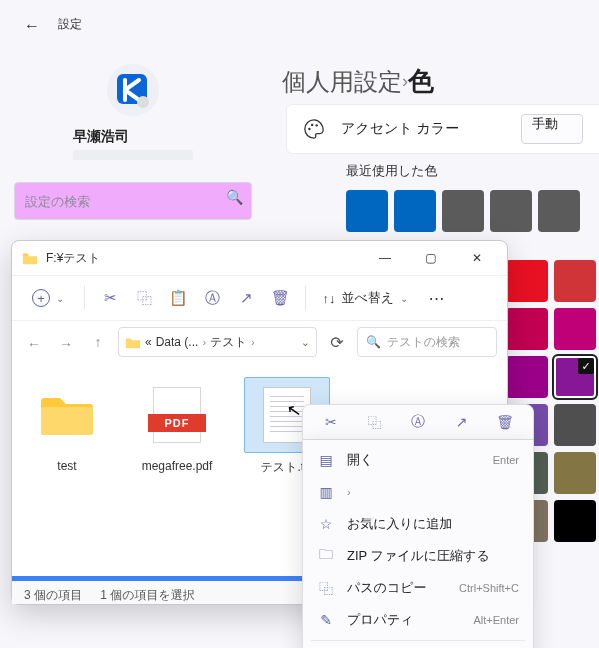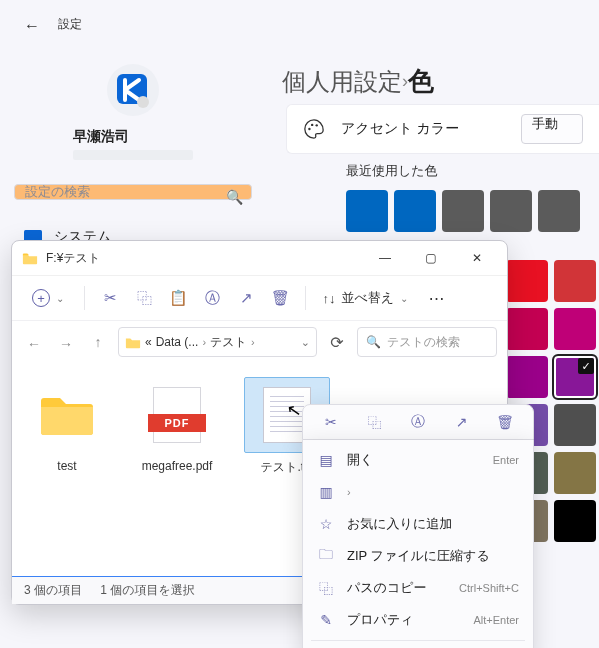--- a/index.html
+++ b/index.html
@@ -12,21 +12,21 @@
   .settings-title { font-size: 12px; color: #333; }
 
   .left-panel { position: absolute; left: 0; top: 48px; width: 266px; padding: 10px 14px; }
   .user-block { display: flex; align-items: center; gap: 12px; padding: 6px 6px 14px 6px; flex-direction: column; }
   .avatar { width: 52px; height: 52px; border-radius: 50%; background: #eef0f5; display: flex; align-items: center; justify-content: center; }
   .avatar svg { width: 40px; height: 40px; }
   .user-name { font-size: 14px; font-weight: 600; color: #222; }
   .user-sub { width: 120px; height: 10px; background: #eceef2; margin-top: 4px; border-radius: 2px; }
 
   .search-wrap { position: relative; margin: 8px 0 18px 0; }
-  .search-input { width: 100%; height: 16px; border: 1px solid #d8d8de; border-radius: 4px; background: #fdba74; padding: 0 16px 0 10px; font-size: 13px; color: #666; }
+  .search-input { width: 100%; height: 38px; border: 1px solid #d8d8de; border-radius: 4px; background: #f0abfc; padding: 0 16px 0 10px; font-size: 13px; color: #666; }
   .search-input::placeholder { color: #8b8b95; }
   .search-icon { position: absolute; right: 8px; top: 7px; font-size: 14px; color: #666; }
 
   .nav-item { display: flex; align-items: center; gap: 12px; padding: 10px 10px; font-size: 14px; color: #222; border-radius: 4px; }
   .nav-icon { width: 18px; height: 14px; display: flex; align-items: center; justify-content: center; }
 
   
   .breadcrumb { position: absolute; left: 282px; top: 64px; display: flex; align-items: center; }
   .bc-main { font-size: 24px; color: #555; }
   .bc-sep { font-size: 18px; color: #888; }
@@ -76,21 +76,21 @@
   .file-item { width: 86px; text-align: center; font-size: 12px; color: #333; }
   .file-item.selected .file-thumb-wrap { background: #cfe6f9; border: 1px solid #7ab9ea; }
   .file-thumb-wrap { width: 86px; height: 76px; display: flex; align-items: center; justify-content: center; border-radius: 2px; }
   .folder-thumb { width: 56px; height: 44px; }
   .pdf-thumb { width: 48px; height: 56px; border: 1px solid #d6d6dc; background: #fff; position: relative; }
   .pdf-badge { position: absolute; left: -6px; top: 26px; width: 58px; height: 18px; background: #e03c2e; color: #fff; font-size: 11px; font-weight: 700; display: flex; align-items: center; justify-content: center; letter-spacing: 1px;}
   .txt-thumb { width: 48px; height: 56px; border: 1px solid #c8c8d2; background: #fff; position: relative; overflow: hidden; }
   .txt-lines { position: absolute; left: 6px; right: 6px; top: 8px; bottom: 8px; background: repeating-linear-gradient(#ccd 0 1px, transparent 1px 5px); }
   .file-name { margin-top: 6px; }
 
-  .status-bar { position: absolute; bottom: 0; left: 0; right: 0; height: 28px; border-top: 1px solid #3b82f6; display: flex; align-items: center; gap: 18px; padding: 0 12px; font-size: 12px; color: #555; background: #f9f9fb; }
+  .status-bar { position: absolute; bottom: 0; left: 0; right: 0; height: 28px; border-top: 5px solid #3b82f6; display: flex; align-items: flex-end; gap: 18px; padding: 0 12px; font-size: 12px; color: #555; background: #f9f9fb; }
 
   .cursor { position: absolute; left: 287px; top: 400px; font-size: 17px; color: #000; pointer-events: none; transform: rotate(-10deg); }
 
   
   .ctx-bar { position: absolute; left: 302px; top: 404px; width: 232px; height: 36px; background: #fbfbfd; border: 1px solid #dddde4; border-radius: 8px 8px 0 0; display: flex; align-items: center; justify-content: space-around; box-shadow: 0 6px 24px rgba(0,0,0,0.14); padding: 0 6px;}
   .ctx-bar .ci { width: 26px; height: 26px; display: flex; align-items: center; justify-content: center; color: #6b6bae; font-size: 14px; }
   .ctx-menu { position: absolute; left: 302px; top: 440px; width: 232px; background: #fbfbfd; border: 1px solid #dddde4; border-top: none; border-radius: 0 0 8px 8px; box-shadow: 0 6px 24px rgba(0,0,0,0.14); padding: 4px 0; }
   .ctx-item { display: flex; align-items: center; gap: 12px; padding: 7px 14px; font-size: 13px; color: #222; }
   .ctx-item .mi { width: 18px; height: 18px; display: flex; align-items: center; justify-content: center; color: #5a5aa0; font-size: 14px; }
   .ctx-item .lbl { flex: 1; }

